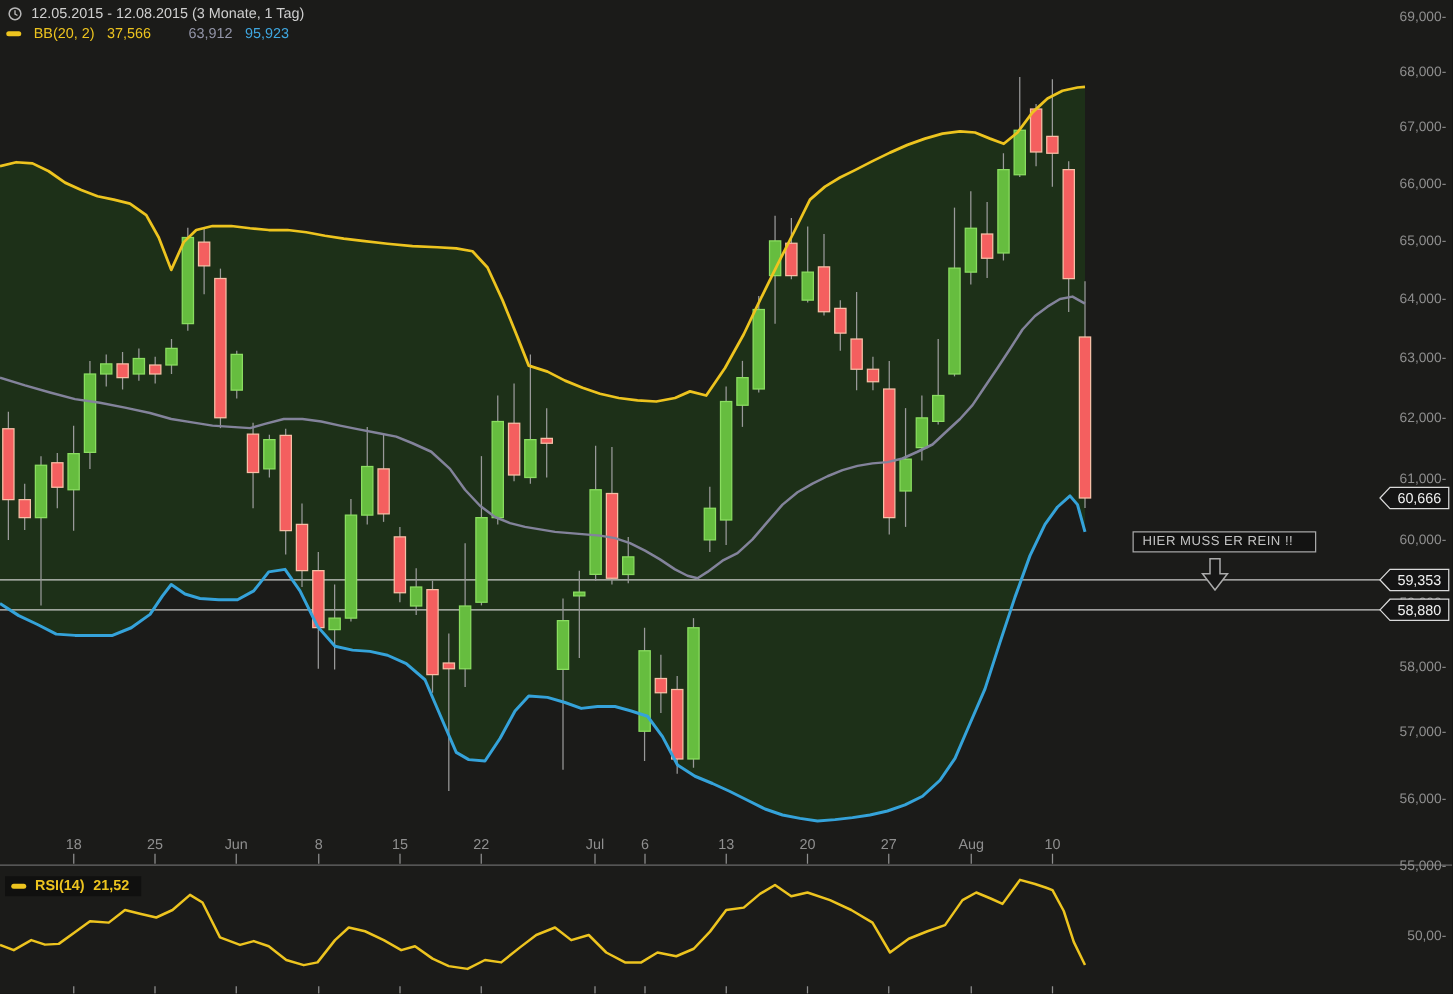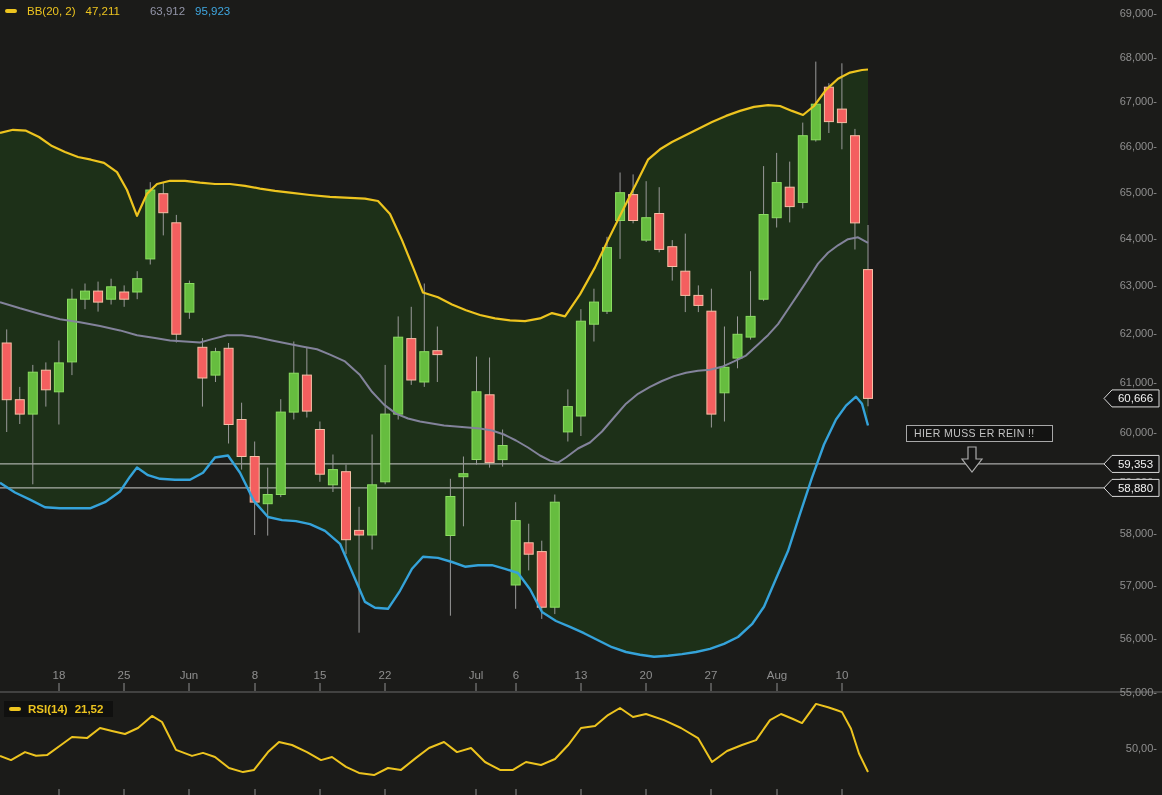--- a/index.html
+++ b/index.html
@@ -241,24 +241,33 @@
         <polygon points="1104,398.4200393870151 1112,389.9200393870151 1159,389.9200393870151 1159,406.9200393870151 1112,406.9200393870151" fill="#141414" stroke="#d9d9d9" stroke-width="1"></polygon>
         <text x="1135.5" y="402.4200393870151" text-anchor="middle" fill="#f2f2f2" font-size="11.5">60,666</text>
         <polygon points="1104,463.9349060942151 1112,455.4349060942151 1159,455.4349060942151 1159,472.4349060942151 1112,472.4349060942151" fill="#141414" stroke="#d9d9d9" stroke-width="1"></polygon>
         <text x="1135.5" y="467.9349060942151" text-anchor="middle" fill="#f2f2f2" font-size="11.5">59,353</text>
         <polygon points="1104,487.89191317388827 1112,479.39191317388827 1159,479.39191317388827 1159,496.39191317388827 1112,496.39191317388827" fill="#141414" stroke="#d9d9d9" stroke-width="1"></polygon>
         <text x="1135.5" y="491.89191317388827" text-anchor="middle" fill="#f2f2f2" font-size="11.5">58,880</text>
       </g>
     </svg>
 
   <div class="legend">
+    <div class="lrow">
+      <span class="icw">
+        <svg width="12" height="12">
+            <circle cx="6" cy="6" r="4.7" fill="none" stroke="#b7b7b7" stroke-width="1.2"></circle>
+        <path d="M6 3.2 V6.2 L8 7.4" fill="none" stroke="#b7b7b7" stroke-width="1.1"></path>
+          </svg>
+      </span>
+      <span class="date">12.05.2015 - 12.08.2015 (3 Monate, 1 Tag)</span>
+    </div>
     <div class="lrow bb">
       <span class="dash"></span>
       <span class="yel">BB(20, 2)</span>
-      <span class="yel">47,211</span>
+      <span class="yel">37,566</span>
       <span class="mid">63,912</span>
       <span class="blu">95,923</span>
     </div>
   </div>
 
   <div class="rsi-legend">
     <span class="dash"></span>
     <span class="yel">RSI(14)</span>
     <span class="yel">21,52</span>
   </div>

